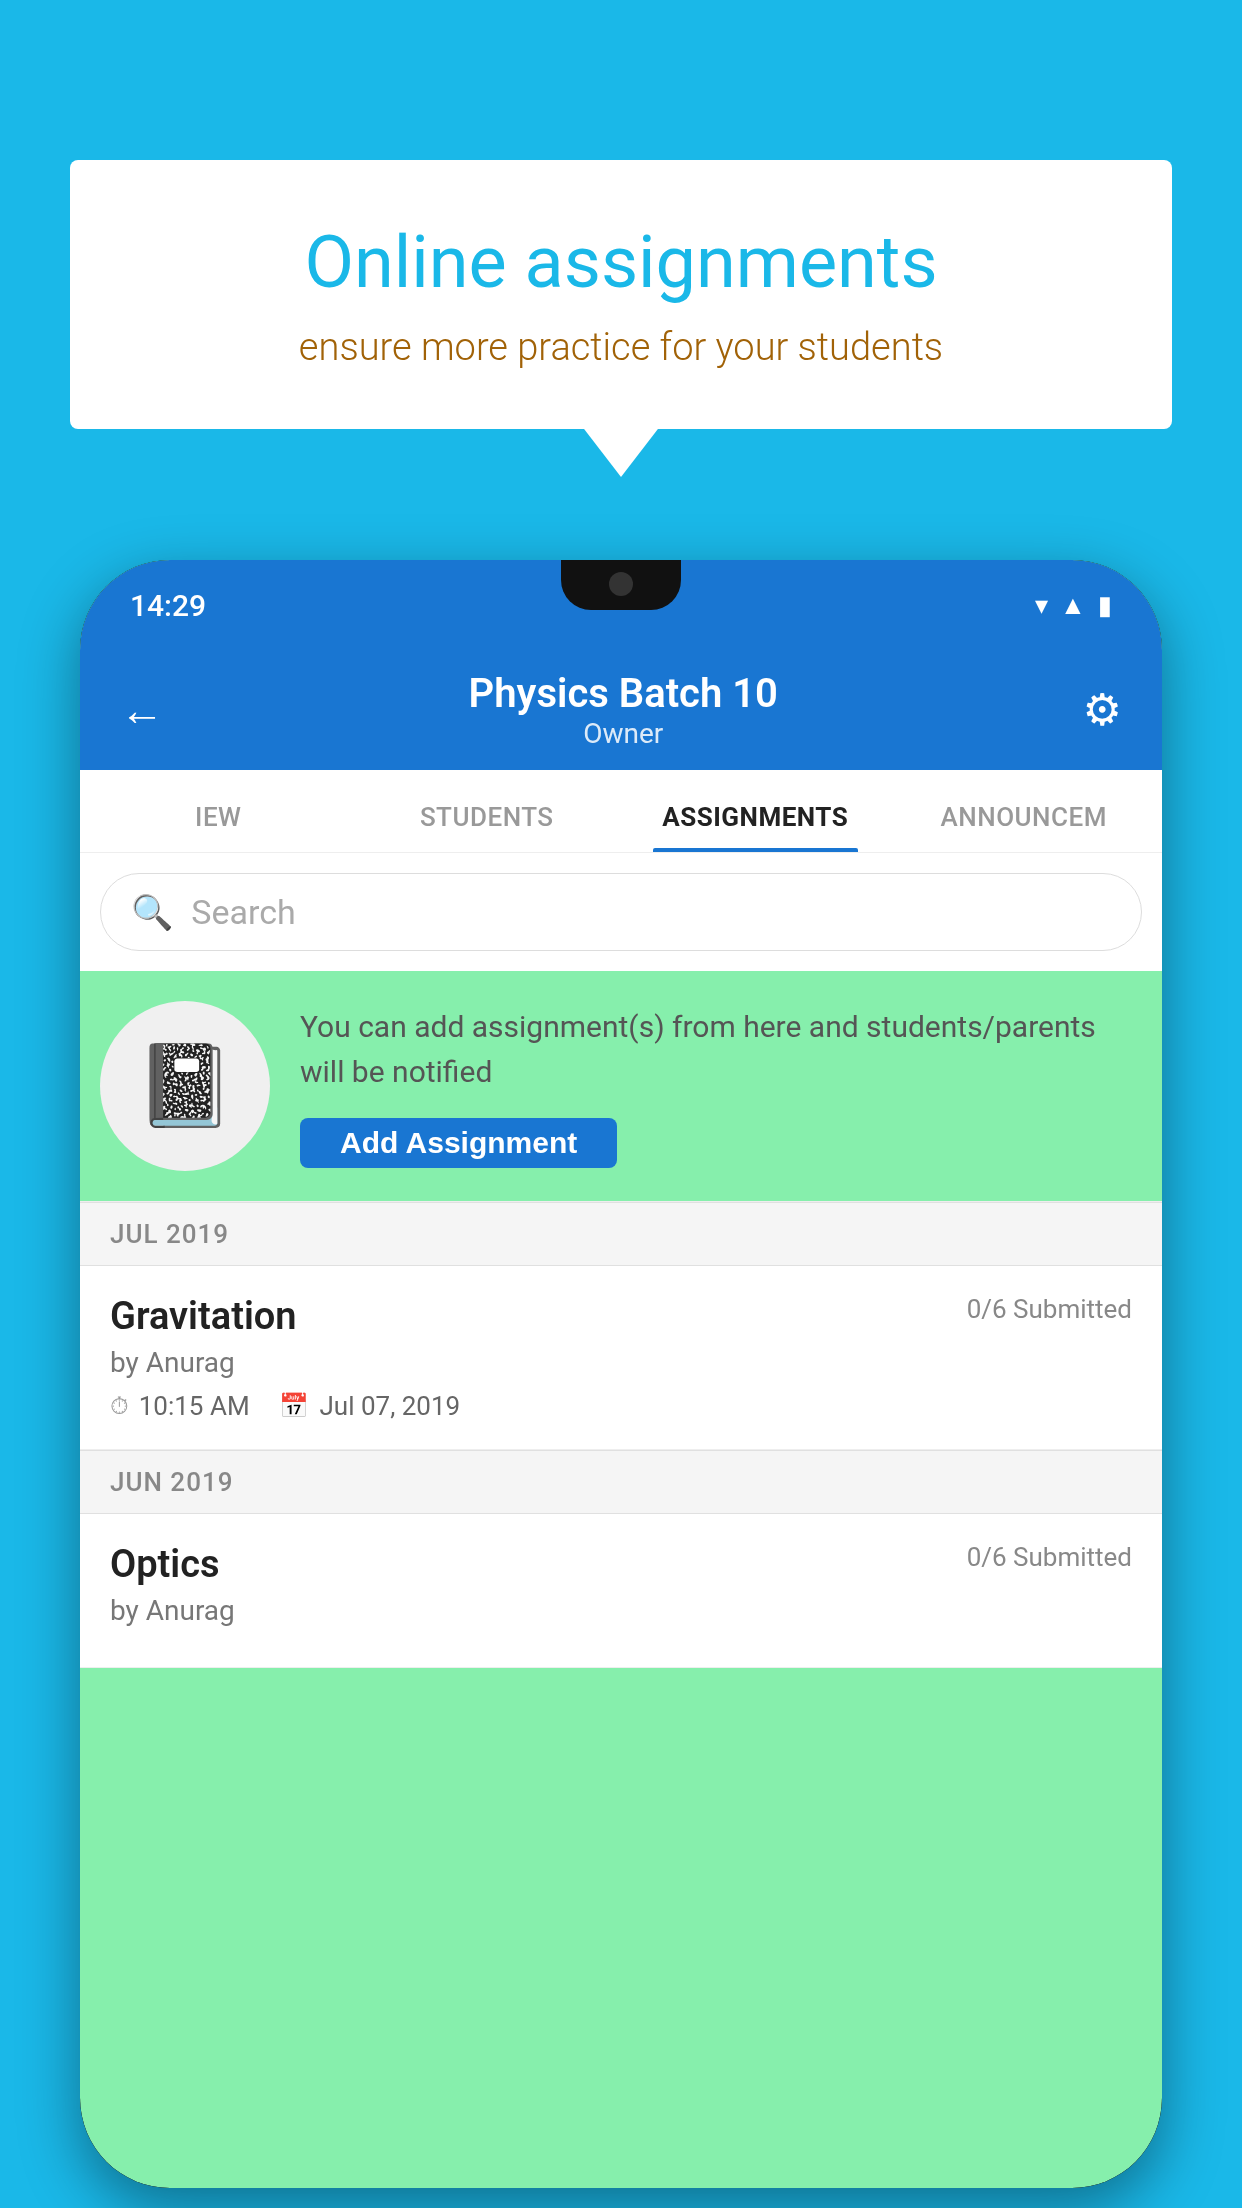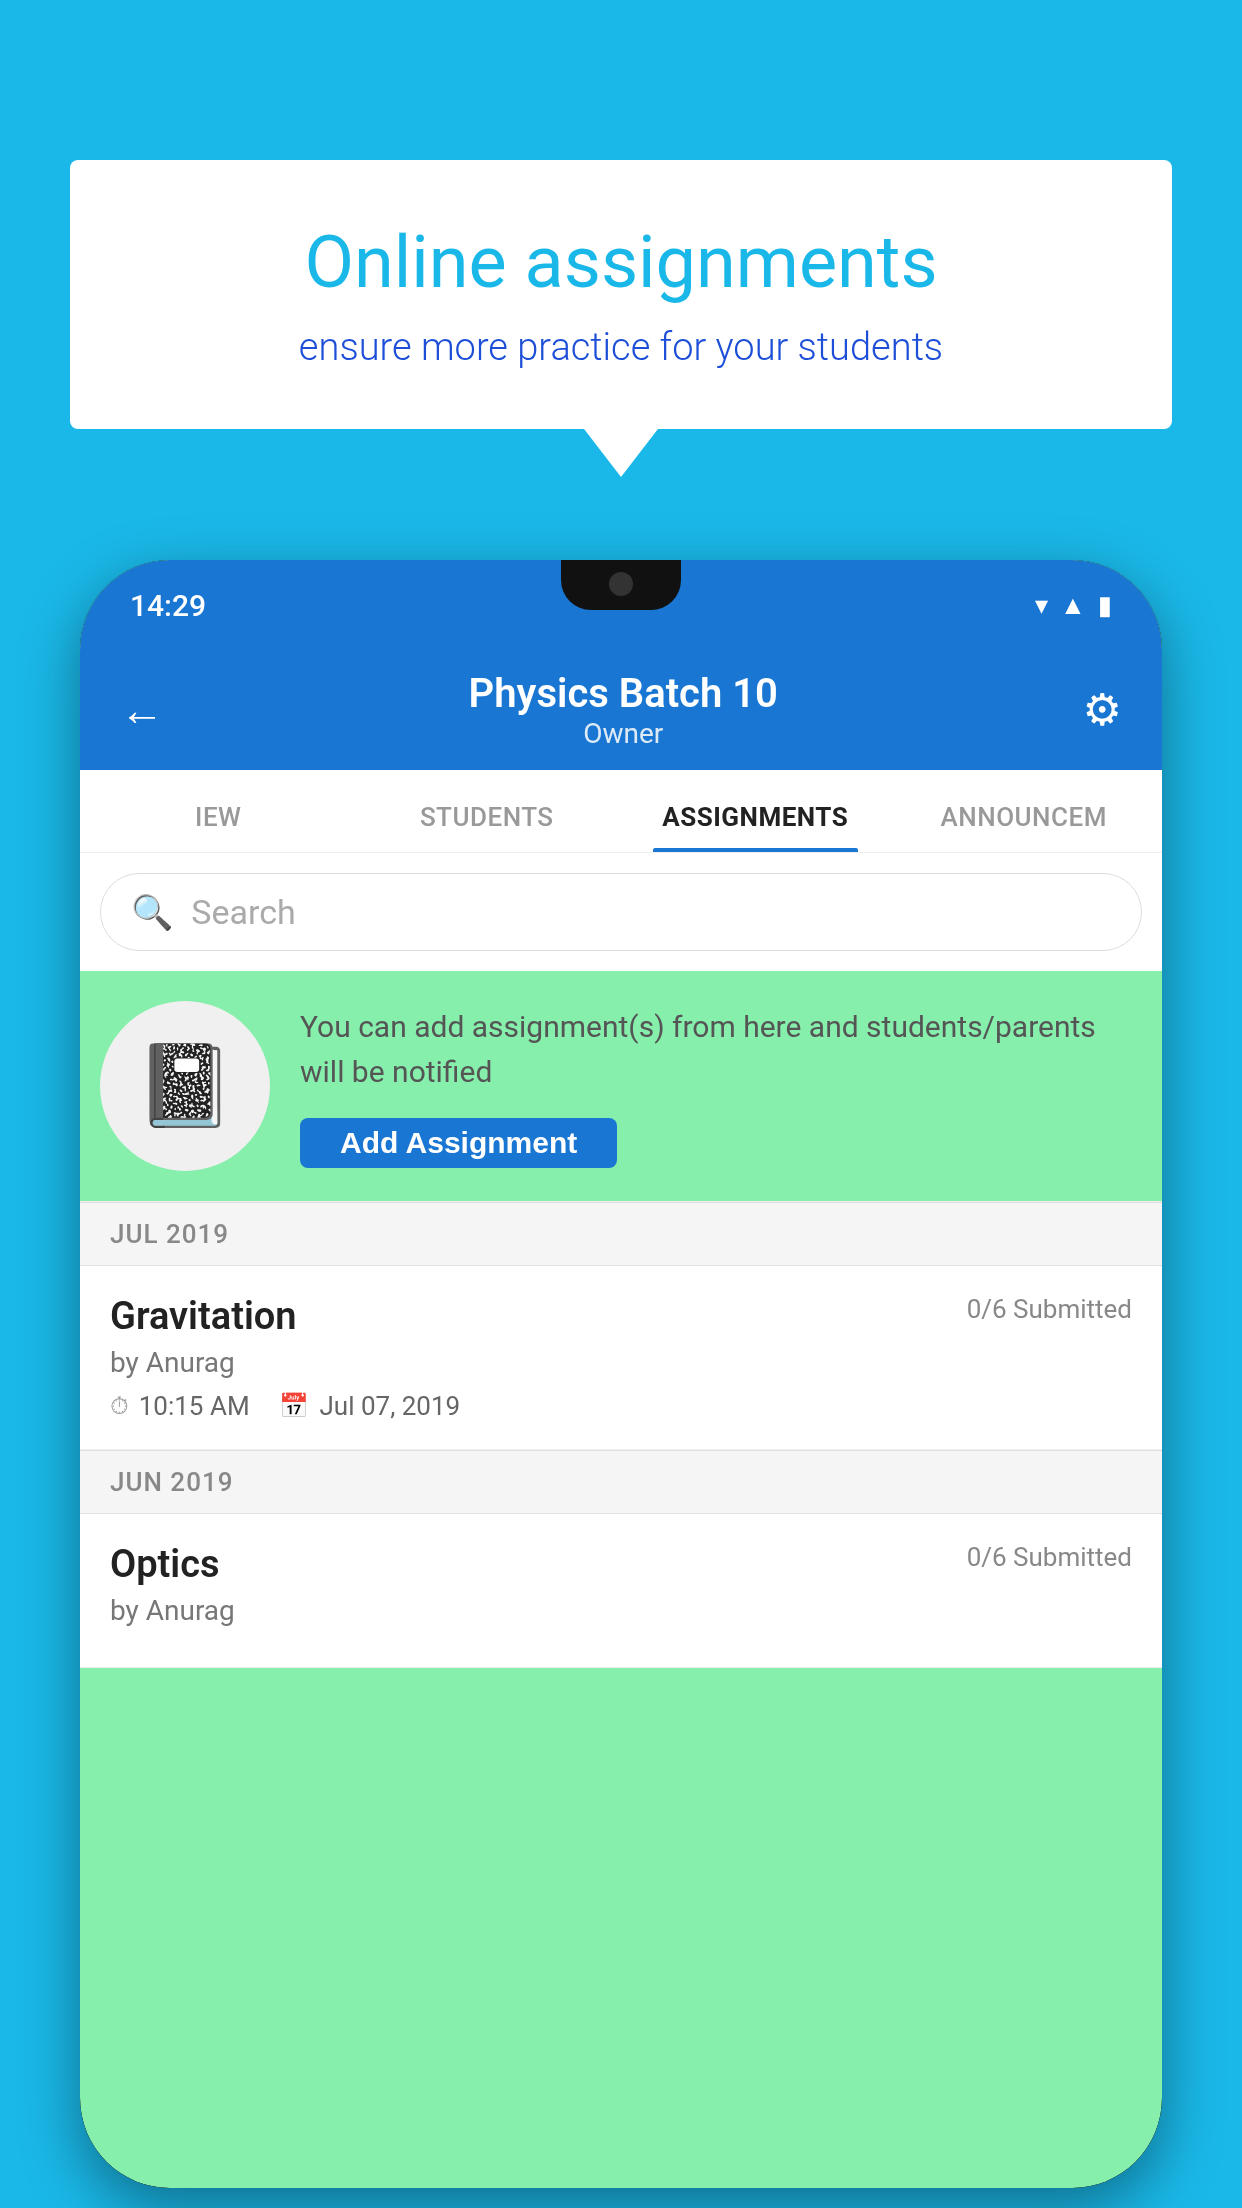--- a/index.html
+++ b/index.html
@@ -39,21 +39,21 @@
       border-top: 52px solid white;
     }
     .speech-bubble-title {
       font-size: 72px;
       color: #1ab8e8;
       font-weight: 400;
       margin-bottom: 20px;
     }
     .speech-bubble-subtitle {
       font-size: 38px;
-      color: #1d4ed8;
+      color: #a16207;
       font-weight: 300;
     }
 
     
     .phone-frame {
       position: absolute;
       top: 560px;
       left: 80px;
       right: 80px;
       bottom: 20px;

